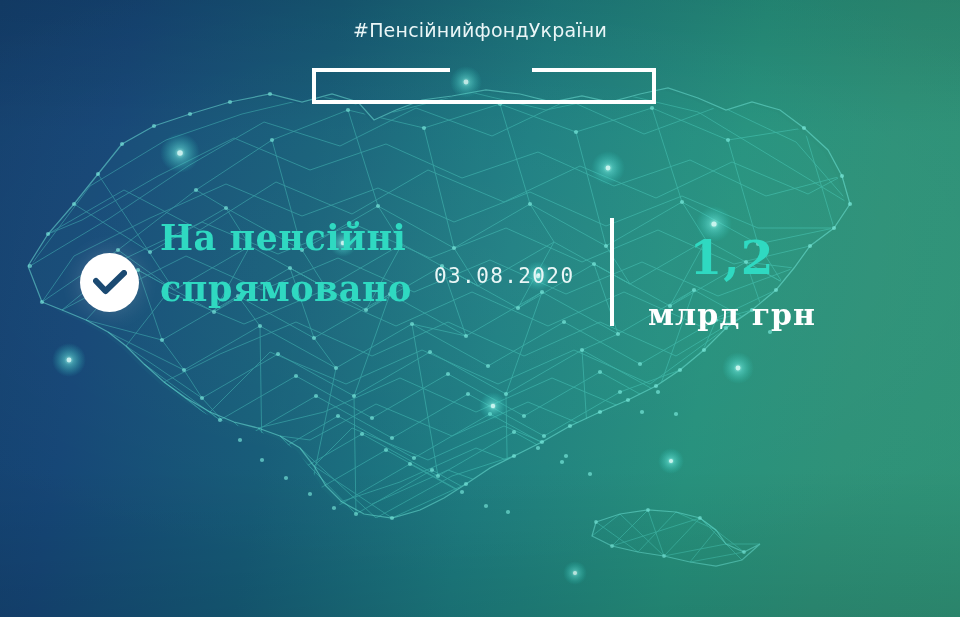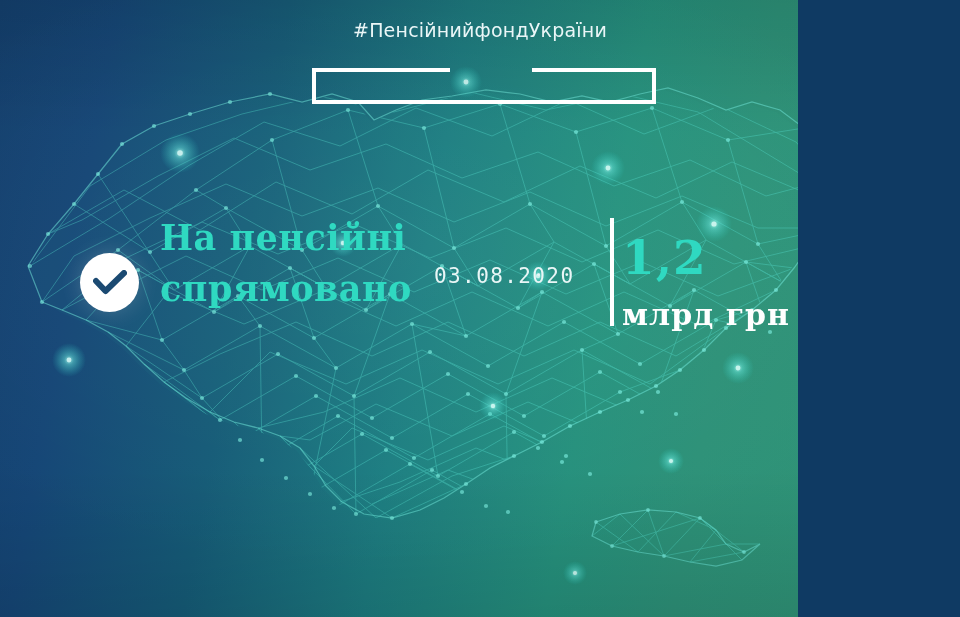--- a/index.html
+++ b/index.html
@@ -7,21 +7,21 @@
 
   html, body {
     width:960px; height:617px;
     overflow:hidden;
     background:#0f3a63;
     font-family:"DejaVu Sans", sans-serif;
   }
 
   #poster {
     position:relative;
-    width:798px; height:617px;
+    width:960px; height:617px;
     overflow:hidden;
     
     background:linear-gradient(100deg,
        #14406e 0%,
        #154676 13%,
        #155b77 32%,
        #1c7b7f 52%,
        #25907c 72%,
        #2d9178 86%,
        #2f9377 100%);
@@ -136,20 +136,21 @@
     left:610px; top:218px;
     width:4px; height:108px;
     background:#ffffff;
   }
 
   
   #amount{
     position:absolute;
     left:622px; top:232px;
     width:220px;
+    text-align:center;
   }
   #amount-value{
     display:block;
     color:#2fd9c1;
     font-family:"DejaVu Serif", serif;
     font-weight:bold;
     font-size:47px;
     line-height:52px;
     letter-spacing:1px;
   }

